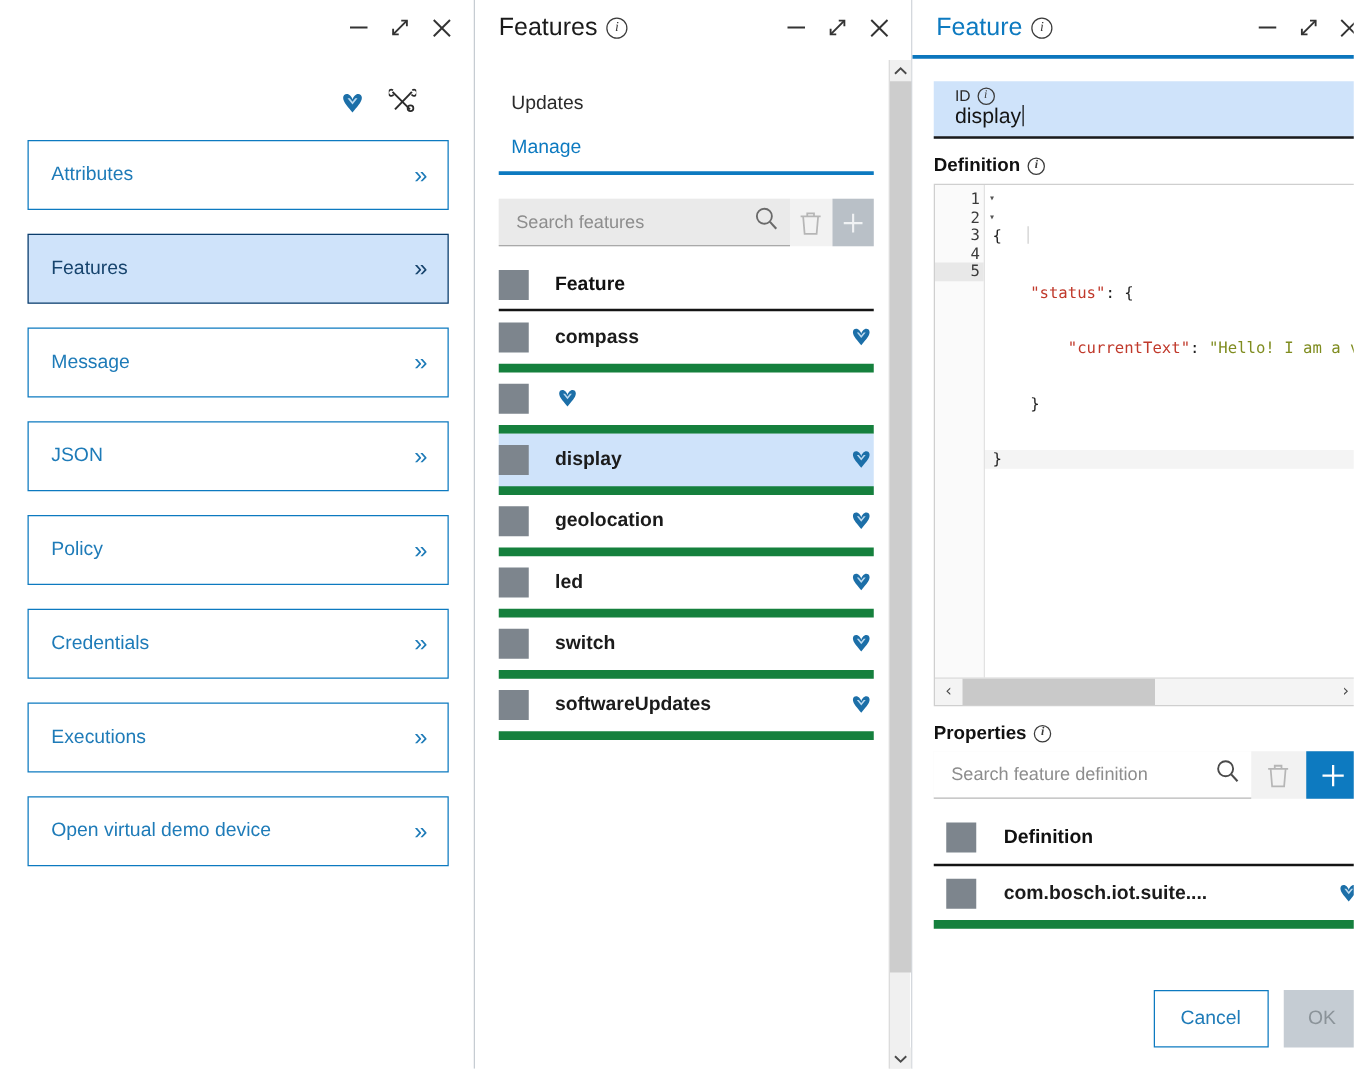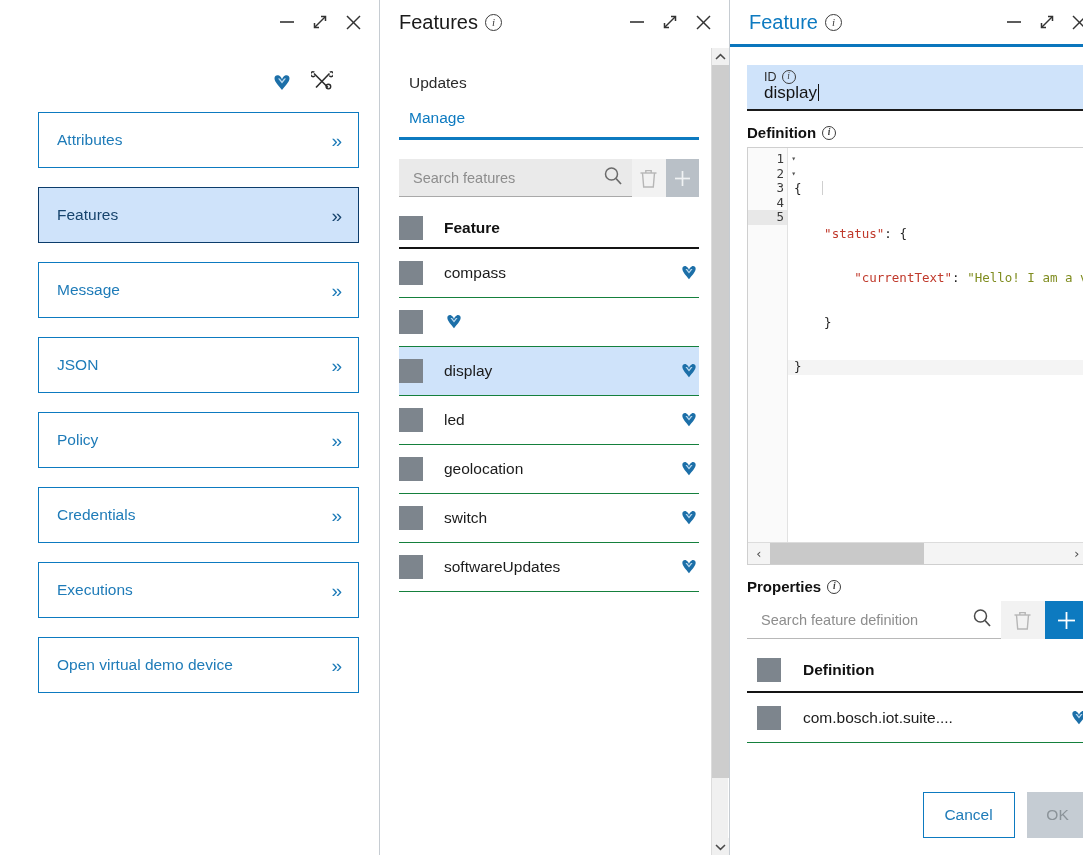--- a/index.html
+++ b/index.html
@@ -39,21 +39,21 @@
     display: flex; align-items: center; justify-content: flex-end;
     padding-right: 16px;
   }
   .left-tools {
     display: flex; align-items: center; justify-content: flex-end;
     gap: 18px;
     padding-right: 46px;
     margin-top: 24px;
     height: 30px;
   }
-  .nav-list { padding: 14px 20px 0 22px; margin-left: 16px; }
+  .nav-list { padding: 14px 20px 0 22px; }
   .nav-btn {
     height: 56px;
     margin-bottom: 19px;
     border: 1px solid #0d7ac0;
     display: flex; align-items: center; justify-content: space-between;
     padding: 0 16px 0 18px;
     color: #1e7bb8;
     font-size: 15.5px;
     background: #fff;
     cursor: pointer;
@@ -144,23 +144,24 @@
   .tbl { margin: 12px 0 0 19px; width: 300px; }
   .tbl-head {
     height: 40px;
     display: flex; align-items: center;
     border-bottom: 2px solid #141414;
     font-weight: bold; font-size: 15.5px; color: #111;
   }
   .tbl-row {
     height: 49px;
     display: flex; align-items: center;
-    border-bottom: 1px solid #15803d;
+    border-bottom: 7px solid #15803d;
     font-size: 15.5px; color: #1b1b1b;
     cursor: pointer;
+    font-weight: bold;
   }
   .tbl-row.sel { background: #cfe3fa; }
   .sq {
     width: 24px; height: 24px;
     background: #7d858d;
     flex: 0 0 24px;
     margin-right: 21px;
   }
   .cellname { flex: 1; }
 
@@ -520,32 +521,32 @@
         <span>
           <svg class="heart sm" viewBox="0 0 22 18">
             <path d="M1.5 4.2 C1.5 1.6 4 0.6 6 1.6 C7.6 2.4 8.6 4 9 5.6 C9.4 4 10.4 2.4 12 1.6 C14 0.6 16.5 1.6 16.5 4.2 C16.5 8 12 12 9 16 C6 12 1.5 8 1.5 4.2 Z" fill="#1c6fa8" transform="translate(2,0)"></path>
             <path d="M5 4.5 L9 9.5 L13 4.5 L11.2 4.5 L9 7.3 L6.8 4.5 Z" fill="#bcd9ef" transform="translate(2,0)"></path>
           </svg>
         </span>
       </div>
 
       <div class="tbl-row">
         <span class="sq"></span>
-        <span class="cellname">led</span>
+        <span class="cellname">geolocation</span>
         <span>
           <svg class="heart sm" viewBox="0 0 22 18">
             <path d="M1.5 4.2 C1.5 1.6 4 0.6 6 1.6 C7.6 2.4 8.6 4 9 5.6 C9.4 4 10.4 2.4 12 1.6 C14 0.6 16.5 1.6 16.5 4.2 C16.5 8 12 12 9 16 C6 12 1.5 8 1.5 4.2 Z" fill="#1c6fa8" transform="translate(2,0)"></path>
             <path d="M5 4.5 L9 9.5 L13 4.5 L11.2 4.5 L9 7.3 L6.8 4.5 Z" fill="#bcd9ef" transform="translate(2,0)"></path>
           </svg>
         </span>
       </div>
 
       <div class="tbl-row">
         <span class="sq"></span>
-        <span class="cellname">geolocation</span>
+        <span class="cellname">led</span>
         <span>
           <svg class="heart sm" viewBox="0 0 22 18">
             <path d="M1.5 4.2 C1.5 1.6 4 0.6 6 1.6 C7.6 2.4 8.6 4 9 5.6 C9.4 4 10.4 2.4 12 1.6 C14 0.6 16.5 1.6 16.5 4.2 C16.5 8 12 12 9 16 C6 12 1.5 8 1.5 4.2 Z" fill="#1c6fa8" transform="translate(2,0)"></path>
             <path d="M5 4.5 L9 9.5 L13 4.5 L11.2 4.5 L9 7.3 L6.8 4.5 Z" fill="#bcd9ef" transform="translate(2,0)"></path>
           </svg>
         </span>
       </div>
 
       <div class="tbl-row">
         <span class="sq"></span>

